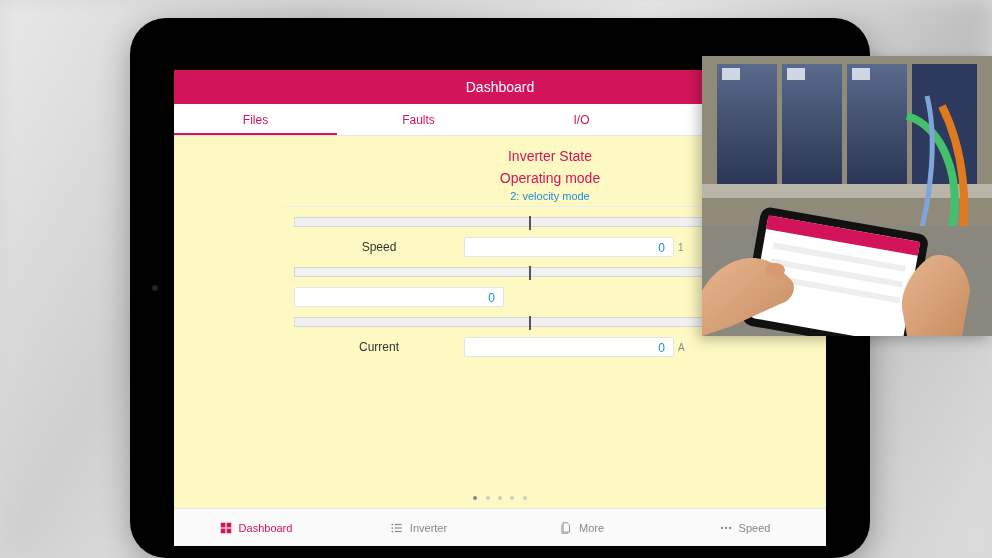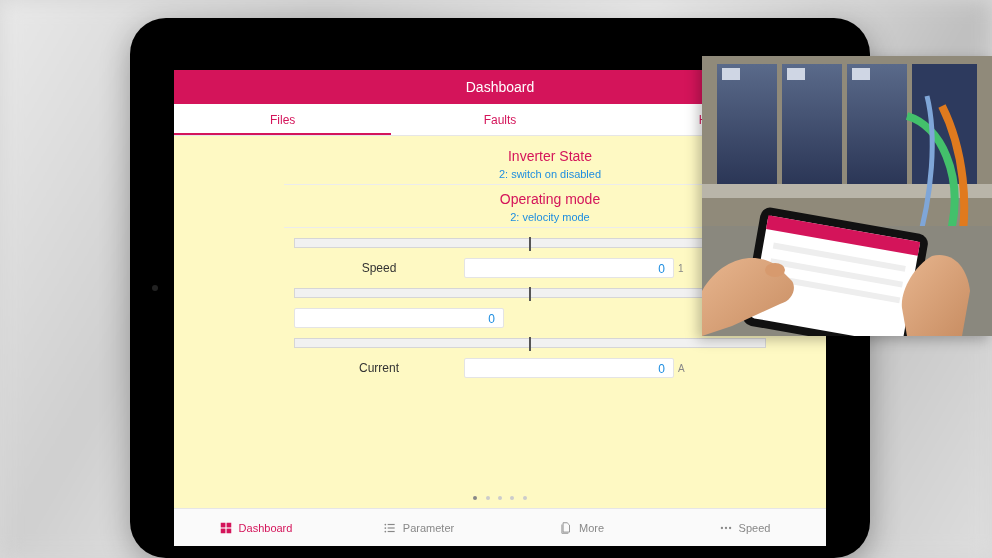--- a/index.html
+++ b/index.html
@@ -150,26 +150,26 @@
       <div class="bt-badge">
         <svg viewBox="0 0 24 24">
           <path fill="none" stroke="#d4145a" stroke-width="2" stroke-linejoin="round" d="M6 7l12 10-6 5V2l6 5L6 17"></path>
         </svg>
       </div>
     </div>
 
     <div class="tabs">
       <div class="tab active"><span>Files</span></div>
       <div class="tab"><span>Faults</span></div>
+      <div class="tab"><span>I/O</span></div>
       <div class="tab"><span>History</span></div>
     </div>
 
     <div class="content">
       <div class="sect-title">Inverter State</div>
-      <div class="state-line">2: switch on disabled</div>
 
       <div class="sect-title">Operating mode</div>
       <div class="state-line">2: velocity mode</div>
 
       <div class="slider-row">
         <div class="slider-track">
             <div class="slider-thumb"></div>
           </div>
       </div>
       <div class="param-row">
@@ -220,21 +220,21 @@
       </div>
       <div class="bn-item">
         <svg viewBox="0 0 24 24">
           <circle cx="4" cy="6" r="1.5" fill="#888"></circle>
             <rect x="8" y="5" width="12" height="2" fill="#888"></rect>
           <circle cx="4" cy="12" r="1.5" fill="#888"></circle>
             <rect x="8" y="11" width="12" height="2" fill="#888"></rect>
           <circle cx="4" cy="18" r="1.5" fill="#888"></circle>
             <rect x="8" y="17" width="12" height="2" fill="#888"></rect>
         </svg>
-        <span>Parameter</span>
+        <span>Inverter</span>
       </div>
       <div class="bn-item">
         <svg viewBox="0 0 24 24">
           <path d="M7 3h7l4 4v12H7z" fill="none" stroke="#888" stroke-width="1.5"></path>
           <path d="M5 6v15h11" fill="none" stroke="#888" stroke-width="1.5"></path>
         </svg>
         <span>More</span>
       </div>
       <div class="bn-item">
         <svg viewBox="0 0 24 24">

